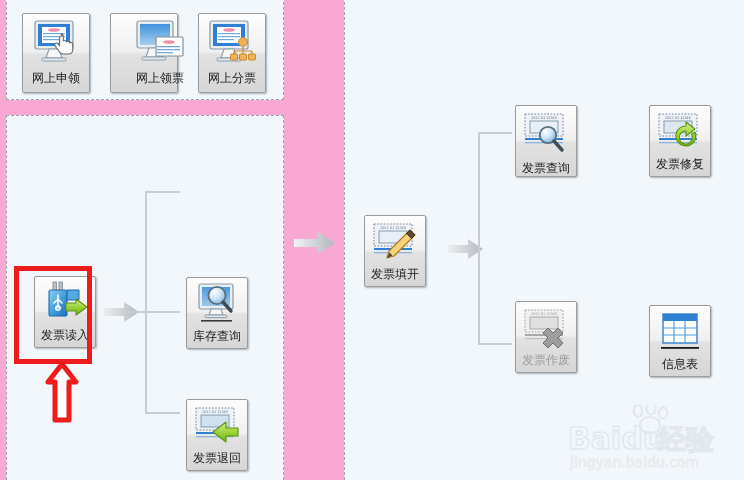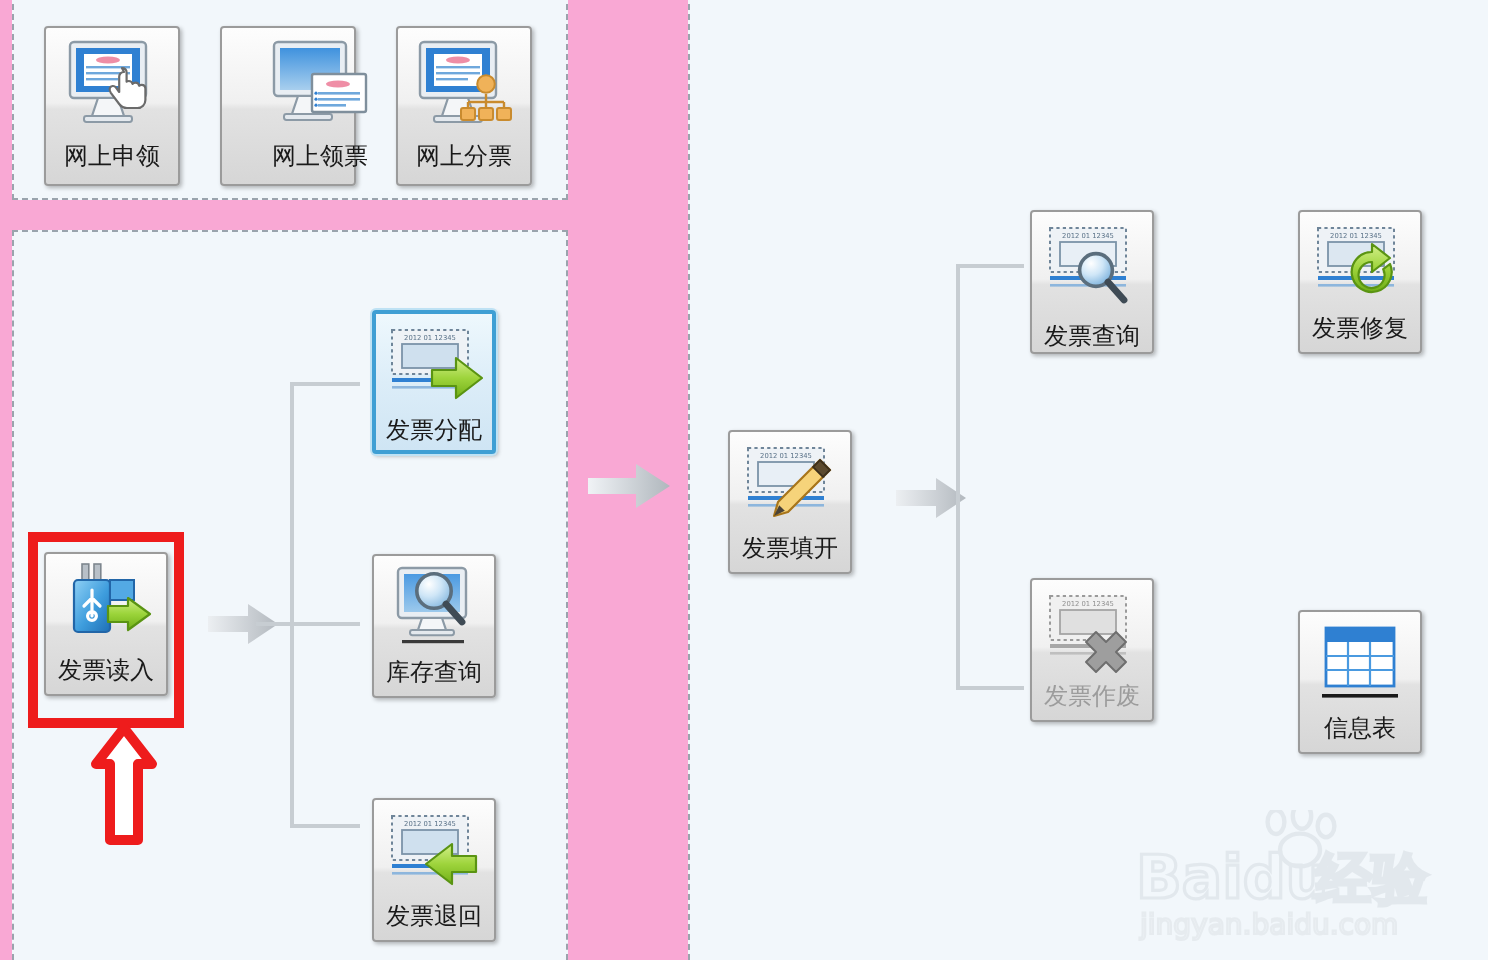--- a/index.html
+++ b/index.html
@@ -167,21 +167,21 @@
         <circle cx="38" cy="24" r="4.4" fill="#f0b259" stroke="#c98b2e" stroke-width="1"></circle>
         <path d="M38 29 L38 33 M29 33 L47 33 M29 33 L29 36 M38 33 L38 36 M47 33 L47 36" stroke="#c98b2e" stroke-width="1.2" fill="none"></path>
         <rect x="25.5" y="36" width="7" height="6" rx="1" fill="#f0b259" stroke="#c98b2e" stroke-width="1"></rect>
         <rect x="34.5" y="36" width="7" height="6" rx="1" fill="#f0b259" stroke="#c98b2e" stroke-width="1"></rect>
         <rect x="43.5" y="36" width="7" height="6" rx="1" fill="#f0b259" stroke="#c98b2e" stroke-width="1"></rect>
       </svg>
     </div>
     <div class="cap">网上分票</div>
   </div>
 
-  <div class="tile md" style="left:22px; top:276px;">
+  <div class="tile md" style="left:34px; top:276px;">
     <div class="glyph">
       <svg width="50" height="46" viewBox="0 0 50 46">
         <rect x="13" y="1" width="3.4" height="9" fill="#b8c0c8" stroke="#7d868e" stroke-width="0.8"></rect>
         <rect x="19" y="1" width="3.4" height="9" fill="#b8c0c8" stroke="#7d868e" stroke-width="0.8"></rect>
         <rect x="9" y="9" width="18" height="26" rx="2" fill="url(#usbg)" stroke="#2266a8" stroke-width="1.1"></rect>
         <defs>
           <linearGradient id="usbg" x1="0" y1="0" x2="1" y2="1">
             <stop offset="0%" stop-color="#8fd0f5"></stop>
             <stop offset="55%" stop-color="#3e9ddd"></stop>
             <stop offset="100%" stop-color="#1f6fb5"></stop>
@@ -218,40 +218,20 @@
       <path d="M0 7 L20 7 L20 1 L35 11 L20 21 L20 15 L0 15 Z" fill="url(#ga1)"></path>
     </svg>
   </div>
 
   <div class="ln v" style="left:145px; top:191px; height:223px;"></div>
   <div class="ln h" style="left:145px; top:191px; width:35px;"></div>
   <div class="ln h" style="left:145px; top:311px; width:35px;"></div>
   <div class="ln h" style="left:145px; top:412px; width:35px;"></div>
   <div class="ln h" style="left:128px; top:311px; width:18px;"></div>
 
-  <div class="tile md sel" style="left:186px; top:155px;">
-    <div class="glyph">
-      <svg width="50" height="46" viewBox="0 0 50 46">
-        <rect x="4" y="4" width="38" height="22" fill="#eef2f6" stroke="#6f8599" stroke-width="1" stroke-dasharray="1.6 1.6"></rect>
-        <rect x="9" y="11" width="28" height="12" fill="#cfe0ee" stroke="#7b93a8" stroke-width="0.9"></rect>
-        <text x="23" y="9" font-size="3.4" fill="#5a7288" text-anchor="middle" font-family="DejaVu Sans">2012 01 12345</text>
-        <rect x="4" y="28" width="38" height="2" fill="#2f80d2"></rect>
-        <rect x="4" y="32" width="38" height="1.3" fill="#8db6dd"></rect>
-        <path d="M24 24 L36 24 L36 18 L49 28 L36 38 L36 32 L24 32 Z" fill="url(#grn2)" stroke="#5a9412" stroke-width="1.1" stroke-linejoin="round"></path>
-        <defs>
-          <linearGradient id="grn2" x1="0" y1="0" x2="0" y2="1">
-            <stop offset="0%" stop-color="#d4f08c"></stop>
-            <stop offset="50%" stop-color="#9ed43c"></stop>
-            <stop offset="100%" stop-color="#72b018"></stop>
-          </linearGradient>
-        </defs>
-      </svg>
-    </div>
-    <div class="cap">发票分配</div>
-  </div>
 
   <div class="tile md" style="left:186px; top:277px;">
     <div class="glyph">
       <svg width="50" height="46" viewBox="0 0 50 46">
         <rect x="7" y="2" width="34" height="25" rx="2" fill="#e9eef3" stroke="#8c9aa6" stroke-width="1.2"></rect>
         <rect x="10" y="5" width="28" height="19" fill="url(#scrg2)"></rect>
         <defs>
           <linearGradient id="scrg2" x1="0" y1="0" x2="0" y2="1">
             <stop offset="0%" stop-color="#4b9ae2"></stop>
             <stop offset="100%" stop-color="#9cc9ec"></stop>
@@ -373,21 +353,21 @@
             <stop offset="50%" stop-color="#9ed43c"></stop>
             <stop offset="100%" stop-color="#6fae16"></stop>
           </linearGradient>
         </defs>
         <path d="M40 22 a10 10 0 1 1 -9 -6 L31 12 L40 19 L31 26 L31 21 a6.5 6.5 0 1 0 5.6 3.6 Z" fill="url(#grn4)" stroke="#5a9412" stroke-width="1.1" stroke-linejoin="round"></path>
       </svg>
     </div>
     <div class="cap">发票修复</div>
   </div>
 
-  <div class="tile md dim" style="left:515px; top:289px;">
+  <div class="tile md dim" style="left:515px; top:301px;">
     <div class="glyph">
       <svg width="50" height="46" viewBox="0 0 50 46">
         <rect x="4" y="4" width="38" height="22" fill="#f0f0f0" stroke="#9a9a9a" stroke-width="1" stroke-dasharray="1.6 1.6"></rect>
         <rect x="9" y="11" width="28" height="12" fill="#e0e0e0" stroke="#a5a5a5" stroke-width="0.9"></rect>
         <text x="23" y="9" font-size="3.4" fill="#909090" text-anchor="middle" font-family="DejaVu Sans">2012 01 12345</text>
         <rect x="4" y="28" width="38" height="2" fill="#a8a8a8"></rect>
         <rect x="4" y="32" width="38" height="1.3" fill="#bfbfbf"></rect>
         <path d="M27 22 L32 27 L37 22 L42 27 L37 32 L42 37 L37 42 L32 37 L27 42 L22 37 L27 32 L22 27 Z" fill="#9e9e9e" stroke="#6e6e6e" stroke-width="1" stroke-linejoin="round"></path>
       </svg>
     </div>

